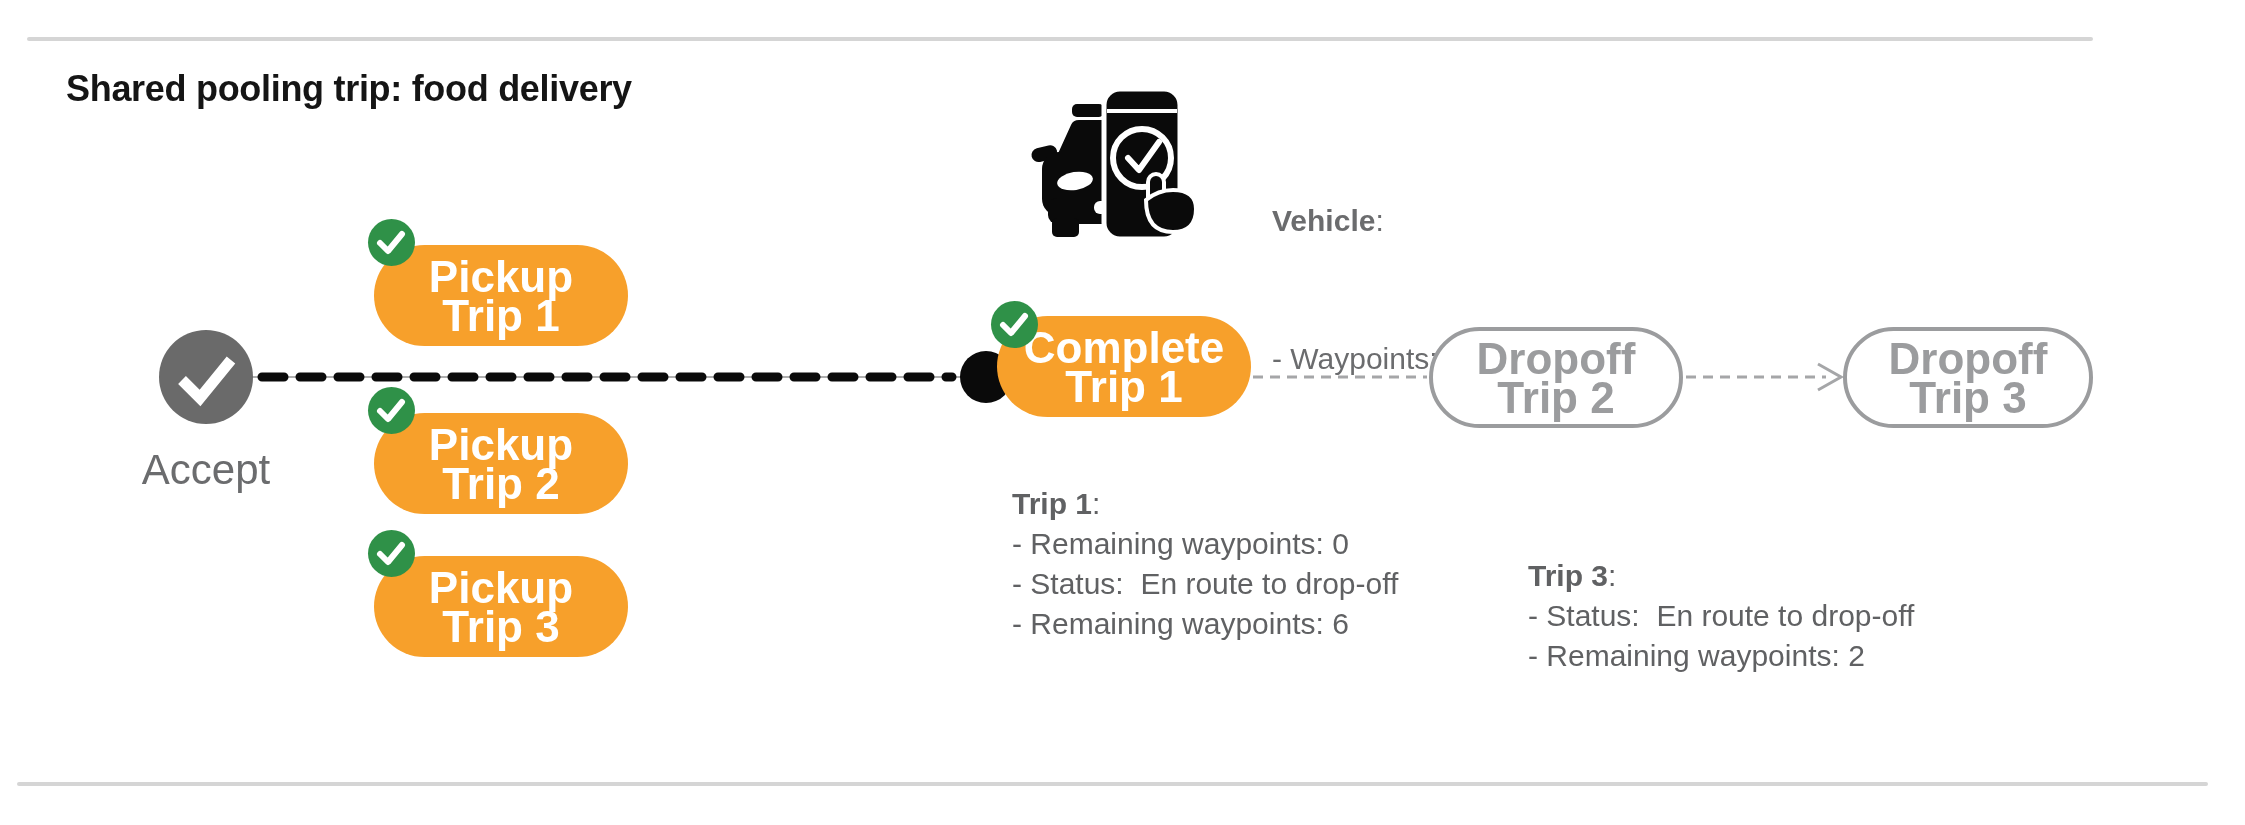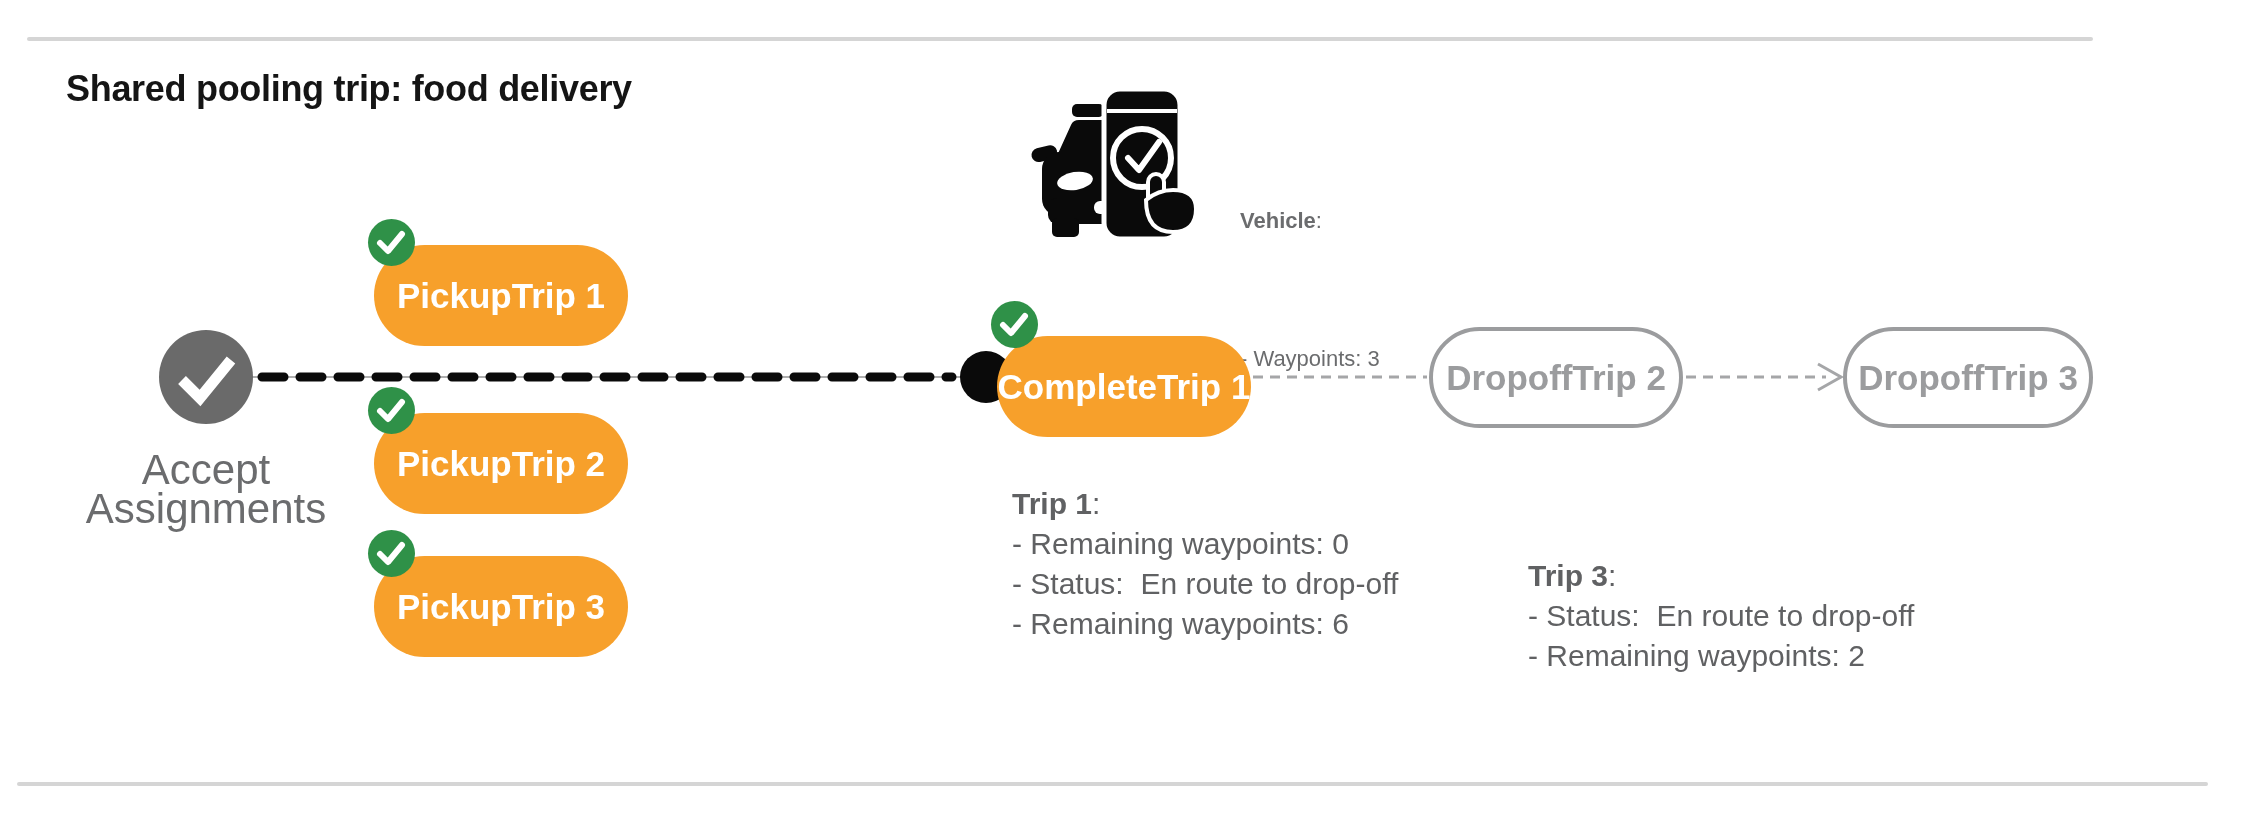--- a/index.html
+++ b/index.html
@@ -12,43 +12,43 @@
   .stage{position:relative;width:2245px;height:825px;background:var(--background);overflow:hidden;}
 
   .rule{position:absolute;background:var(--rule_gray);border-radius:2px;}
   .rule-top{left:27px;top:37px;width:2066px;height:4px;}
   .rule-bottom{left:17px;top:782px;width:2191px;height:4px;}
 
   .page-title{position:absolute;left:66px;top:68px;font-size:36px;font-weight:700;color:var(--title_color);letter-spacing:-0.3px;white-space:nowrap;}
 
   
   .vehicle-icon{position:absolute;left:1022px;top:84px;}
-  .vehicle-info{position:absolute;left:1240px;top:106px;font-size:22px;color:var(--label_gray);line-height:46px;white-space:pre;}
+  .vehicle-info{position:absolute;left:1272px;top:106px;font-size:30px;color:var(--label_gray);line-height:46px;white-space:pre;}
   .vehicle-info .bold{font-weight:700;}
 
   
   .connectors{position:absolute;left:0;top:0;width:2245px;height:825px;}
   .underlay-line{stroke:#AFAFAF;stroke-width:2px;}
   .dash-line{stroke:var(--line_black);stroke-width:9px;stroke-linecap:round;stroke-dasharray:22 16;}
   .position-dot{fill:var(--line_black);}
   .gray-dash{stroke:var(--connector_gray);stroke-width:3px;stroke-dasharray:10 7;fill:none;}
   .arrow-head{stroke:var(--connector_gray);stroke-width:3px;fill:none;stroke-linejoin:miter;}
 
   
   .start-node{position:absolute;left:159px;top:330px;width:94px;height:94px;border-radius:50%;background:var(--node_gray);display:flex;align-items:center;justify-content:center;}
   .start-label{position:absolute;left:46px;top:450px;width:320px;text-align:center;font-size:42px;color:var(--label_gray);line-height:39px;}
 
   
-  .pill{position:absolute;width:254px;height:101px;border-radius:51px;display:flex;flex-direction:row;align-items:center;justify-content:center;font-weight:700;font-size:35px;line-height:39px;text-align:center;}
+  .pill{position:absolute;width:254px;height:101px;border-radius:51px;display:flex;flex-direction:column;align-items:center;justify-content:center;font-weight:700;font-size:44px;line-height:39px;text-align:center;}
   .pill-orange{background:var(--orange);color:var(--pill_text);}
   .pill-outline{background:var(--background);border:4px solid var(--outline_gray);color:var(--outline_gray);}
   .pickup-1{left:374px;top:245px;}
   .pickup-2{left:374px;top:413px;}
   .pickup-3{left:374px;top:556px;}
-  .complete-1{left:997px;top:336px;}
+  .complete-1{left:997px;top:316px;}
   .dropoff-2{left:1429px;top:327px;}
   .dropoff-3{left:1843px;top:327px;width:250px;}
 
   .check-badge{position:absolute;width:47px;height:47px;border-radius:50%;background:var(--green);display:flex;align-items:center;justify-content:center;}
   .badge-p1{left:368px;top:219px;}
   .badge-p2{left:368px;top:387px;}
   .badge-p3{left:368px;top:530px;}
   .badge-c1{left:991px;top:301px;}
 
   
@@ -103,21 +103,20 @@
     <path class="arrow-head" d="M1818 364 L1841 377 L1818 390"></path>
   </svg>
 
   <div class="start-node">
     <svg width="94" height="94" viewBox="0 0 94 94">
       <polyline points="23,50 41,68 72,30" fill="none" stroke="#FFFFFF" stroke-width="11"></polyline>
     </svg>
   </div>
   <div class="start-label">
     <div>Accept</div>
-    <div>Assignments</div>
   </div>
 
   <div class="pill pill-orange pickup-1">
     <div>Pickup</div>
     <div>Trip 1</div>
   </div>
   <div class="pill pill-orange pickup-2">
     <div>Pickup</div>
     <div>Trip 2</div>
   </div>

